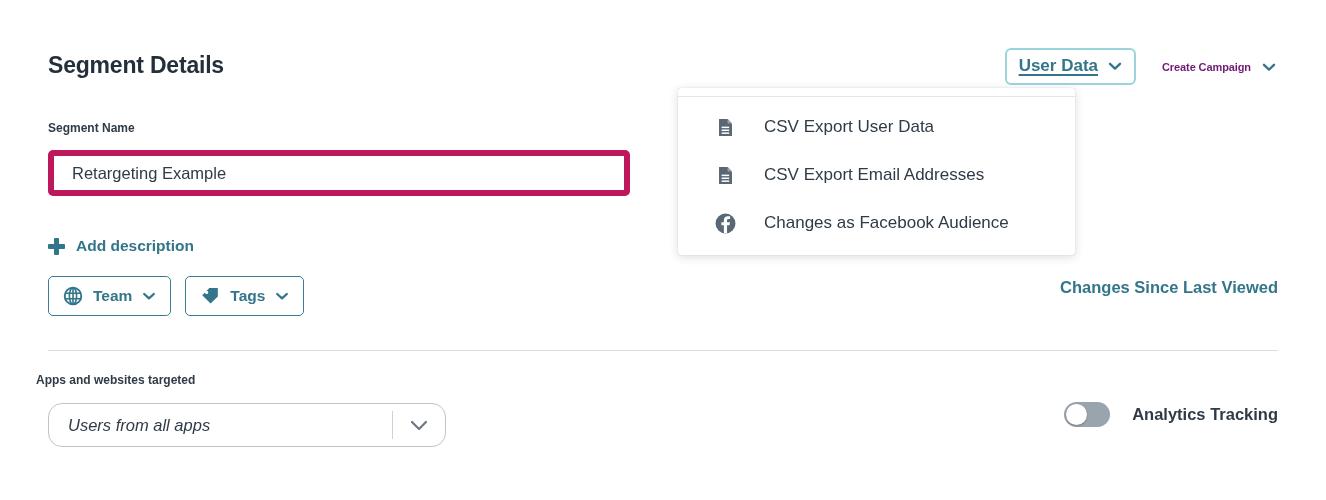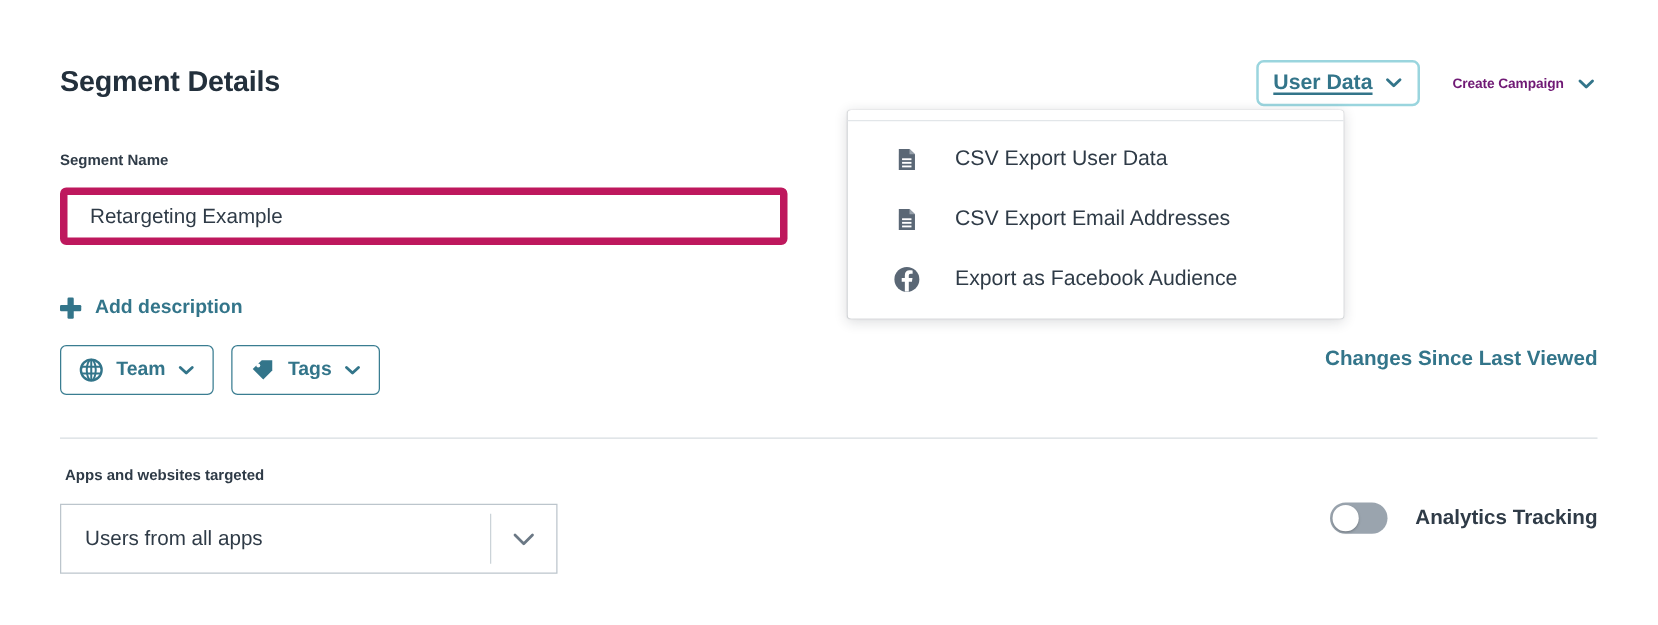--- a/index.html
+++ b/index.html
@@ -189,35 +189,36 @@
   .divider {
     position: absolute;
     left: 48px;
     right: 48px;
     top: 350px;
     height: 1px;
     background: #d7dde1;
   }
 
   
-  #apps-label { left: 52px; top: 373px; }
+  #apps-label { left: 36px; top: 373px; }
 
   .select-box {
     position: absolute;
     left: 48px;
     top: 403px;
     width: 398px;
-    height: 56px;
+    height: 44px;
     box-sizing: border-box;
     border: 1px solid #bcc5cc;
-    border-radius: 0;
-    background: #ffffff;
-    display: flex;
-    align-items: center;
-    cursor: pointer;
+    border-radius: 14px;
+    background: #ffffff;
+    display: flex;
+    align-items: center;
+    cursor: pointer;
+    font-style: italic;
   }
   .select-box .value {
     flex: 1;
     padding-left: 19px;
     font-size: 16.5px;
     color: #2f3b47;
   }
   .select-box .sep {
     width: 1px;
     align-self: stretch;
@@ -432,19 +433,19 @@
         <span class="label">CSV Export Email Addresses</span>
       </div>
 
       <div class="menu-item">
         <span class="menu-icon">
           <svg viewBox="0 0 24 24" width="23" height="23">
             <circle cx="12" cy="12" r="10.4" fill="#5a6775"></circle>
             <path d="M13.6 22.2 V13.9 H16.2 L16.7 10.8 H13.6 V8.9 C13.6 8 13.9 7.3 15.3 7.3 H16.8 V4.5 C16.3 4.45 15.3 4.35 14.3 4.35 C11.9 4.35 10.3 5.8 10.3 8.5 V10.8 H7.7 V13.9 H10.3 V22.1 Z" fill="#ffffff"></path>
           </svg>
         </span>
-        <span class="label">Export as Facebook Audience</span>
+        <span class="label">Changes as Facebook Audience</span>
       </div>
 
     </div>
   </div>
 
 </div>
 
 </body></html>

